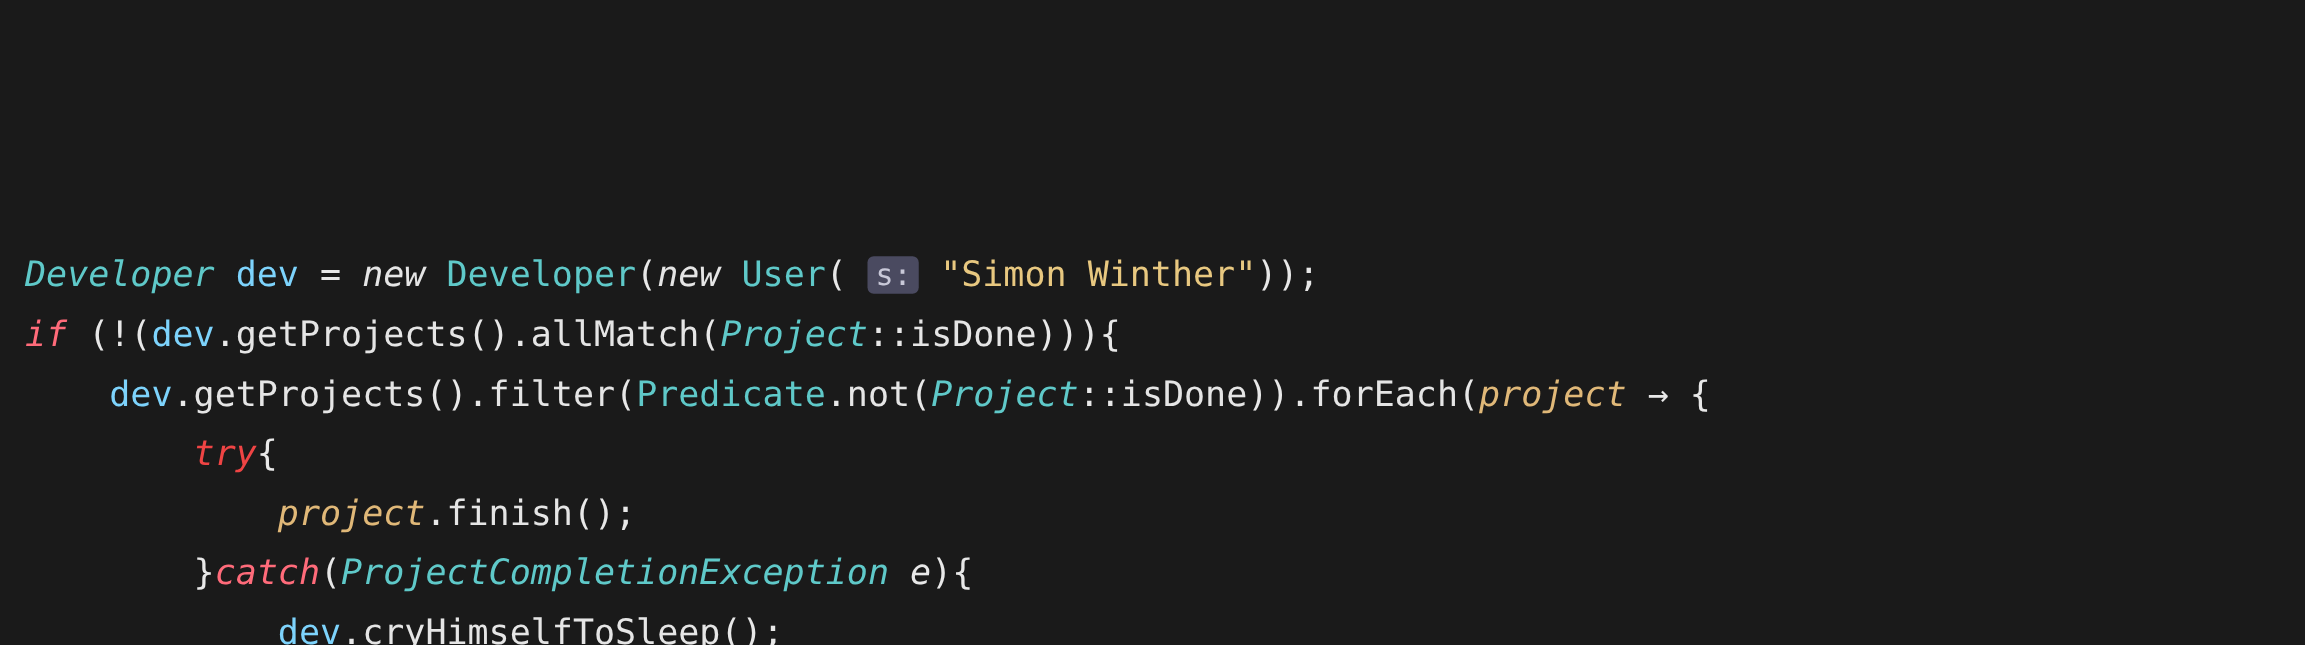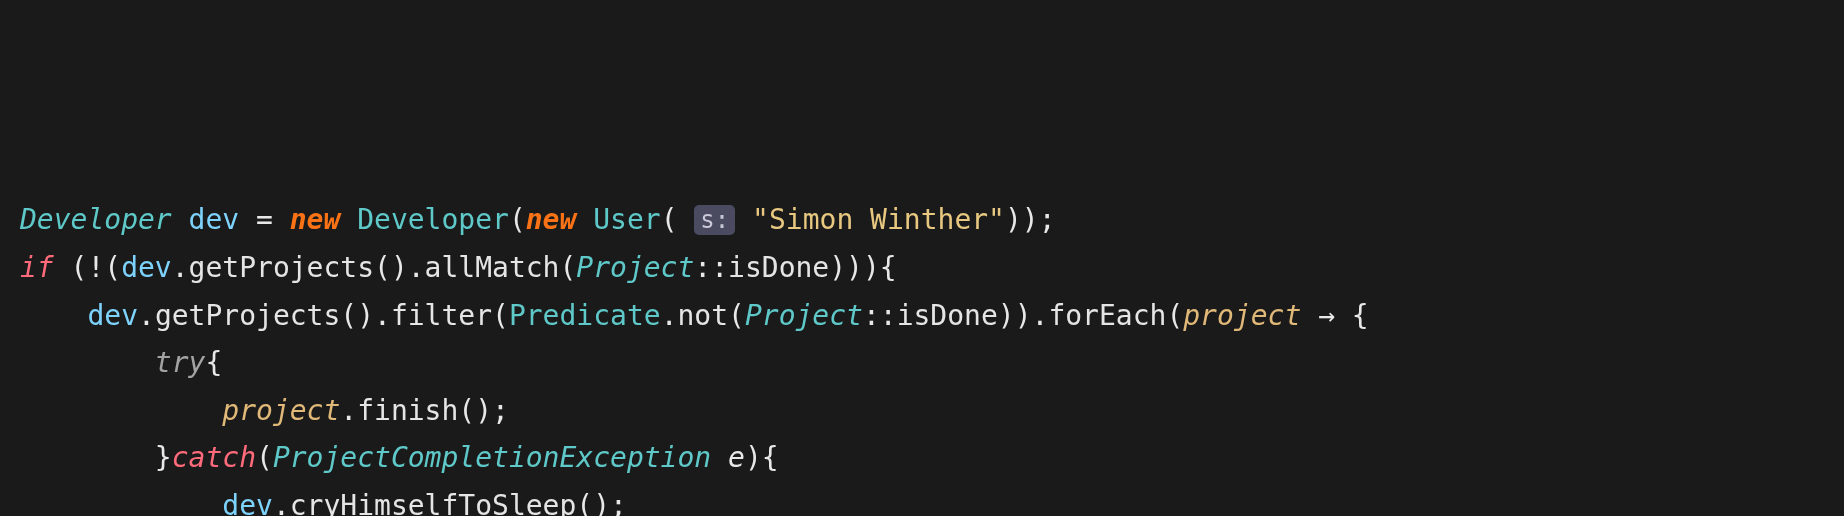--- a/index.html
+++ b/index.html
@@ -15,23 +15,23 @@
     line-height: 1.7;
     padding: 6px 20px;
     color: #d4d4d4;
     white-space: pre;
   }
   .code-line {
     display: block;
   }
   .type-italic { color: #5fc9c9; font-style: italic; }
   .variable { color: #7dd3fc; }
-  .keyword-new { color: #f97316; font-style: italic; font-weight: bold; }
+  .keyword-new { color: #e5e5e5; font-style: italic; }
   .keyword-if { color: #ff6b7a; font-style: italic; text-align: center; }
-  .keyword-try { color: #a3a3a3; font-style: italic; }
+  .keyword-try { color: #ef4444; font-style: italic; }
   .keyword-catch { color: #ff6b7a; font-style: italic; margin-top: 48px; }
   .class { color: #5fc9c9; }
   .method { color: #e5e5e5; }
   .param-hint {
     background: #4a4a60;
     color: #c8c8d8;
     border-radius: 5px;
     padding: 1px 6px;
     font-size: 24px;
     font-style: normal;

